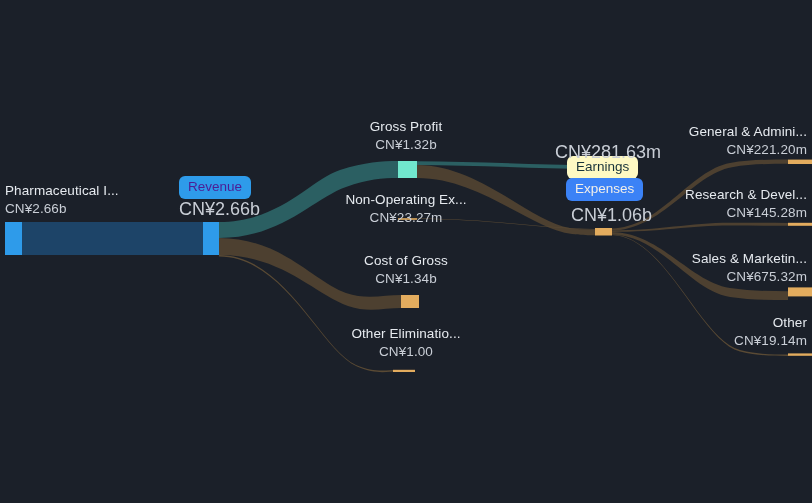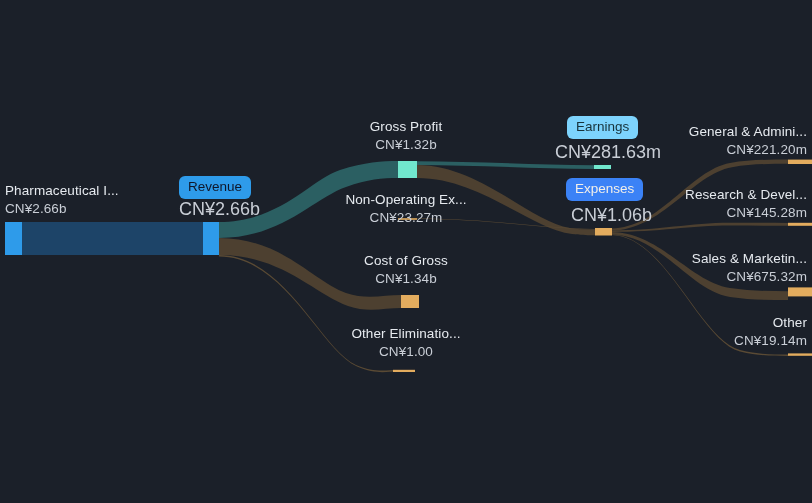--- a/index.html
+++ b/index.html
@@ -44,22 +44,22 @@
   .lbl.calign { text-align: center; }
   .badge {
     position: absolute;
     border-radius: 6px;
     padding: 3px 9px 4px 9px;
     font-size: 13.5px;
     line-height: 16px;
     white-space: nowrap;
     color: #16212b;
   }
-  .badge.revenue { background: #2e9bea; color: #0f172a; }
-  .badge.earnings { background: #7dd3fc; color: #17323a; }
+  .badge.revenue { background: #2e9bea; color: #4c1d95; }
+  .badge.earnings { background: #fef9c3; color: #17323a; margin-top: 40px; }
   .badge.expenses { background: #3b82f6; color: #f2efe9; }
   .badge-val {
     position: absolute;
     font-size: 18px;
     line-height: 18px;
     color: #c9ced6;
     white-space: nowrap;
   }
 </style>
 </head>

